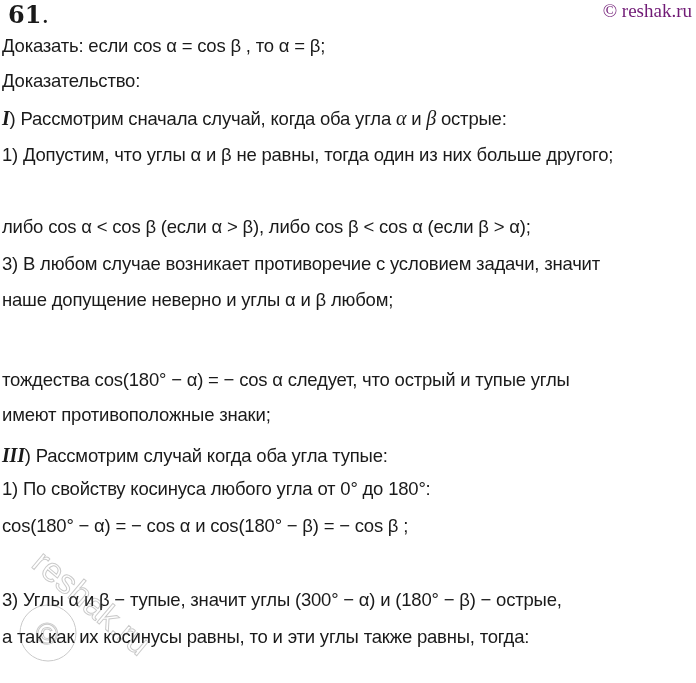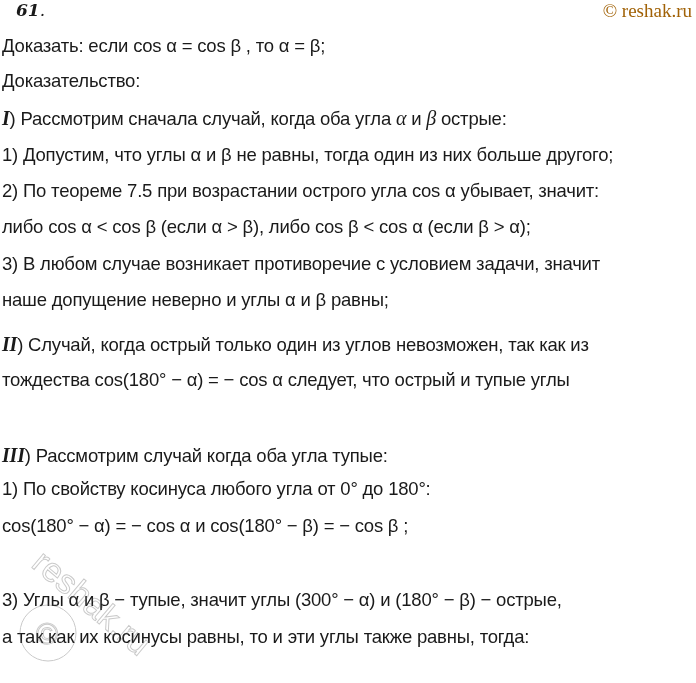--- a/index.html
+++ b/index.html
@@ -3,26 +3,26 @@
 <meta charset="utf-8">
 <style>
   html, body { margin: 0; padding: 0; background: #ffffff; }
   body {
     width: 696px; height: 683px; position: relative; overflow: hidden;
     font-family: "Liberation Sans", sans-serif;
     color: #1a1a1a;
   }
   .page { position: absolute; left: 0; top: 0; width: 696px; height: 683px; }
   .title {
-    position: absolute; left: 16px; top: 0px;
-    font-family: "DejaVu Serif", serif; font-weight: bold; font-size: 17px; font-style: italic;
+    position: absolute; left: 8px; top: 0px;
+    font-family: "DejaVu Serif", serif; font-weight: bold; font-size: 24px;
   }
   .copyright {
     position: absolute; right: 4px; top: 0px;
-    font-family: "Liberation Serif", serif; font-size: 19px; color: #a16207;
+    font-family: "Liberation Serif", serif; font-size: 19px; color: #701a75;
   }
   .line {
     position: absolute; left: 2px; white-space: nowrap;
     font-family: "Liberation Sans", sans-serif; font-size: 18.5px;
     letter-spacing: -0.2px; transform-origin: left center; text-align: right;
   }
   .m { font-family: "Liberation Serif", serif; font-style: italic; font-size: 20px; }
   .b { font-family: "Liberation Serif", serif; font-style: italic; font-weight: bold; font-size: 20px; }
   .watermark {
     position: absolute; left: 8px; top: 548px; width: 170px; height: 130px;
@@ -35,27 +35,26 @@
 <div class="page">
   <div class="title"><span>61</span><span style="font-weight:normal">.</span></div>
   <div class="copyright">© reshak.ru</div>
 
   <div class="line" style="top:35px">Доказать:  если cos α = cos β , то α = β;</div>
   <div class="line" style="top:70px">Доказательство:</div>
 
   <div class="line" style="top:107px"><span class="b">I</span><span>) Рассмотрим сначала случай, когда оба угла </span><span class="m">α</span><span> и </span><span class="m">β</span><span> острые:</span></div>
 
   <div class="line" style="top:144px">1) Допустим, что углы α и β не равны, тогда один из них больше другого;</div>
-  <div class="line" style="top:180px">2) По теореме 7.5 при возрастании острого угла cos α убывает, значит:</div>
   <div class="line" style="top:216px">либо cos α &lt; cos β  (если α &gt; β),  либо cos β &lt; cos α  (если β &gt; α);</div>
   <div class="line" style="top:253px">3) В любом случае возникает противоречие с условием задачи, значит</div>
-  <div class="line" style="top:289px">наше допущение неверно и углы α и β равны;</div>
+  <div class="line" style="top:289px">наше допущение неверно и углы α и β любом;</div>
 
-  <div class="line" style="top:333px"><span class="b">II</span><span>) Случай, когда острый только один из углов невозможен, так как из</span></div>
   <div class="line" style="top:369px">тождества cos(180° − α) = − cos α  следует, что острый и тупые углы</div>
+  <div class="line" style="top:404px">имеют противоположные знаки;</div>
 
   <div class="line" style="top:444px"><span class="b">III</span><span>) Рассмотрим случай когда оба угла тупые:</span></div>
   <div class="line" style="top:478px">1) По свойству косинуса любого угла от 0° до 180°:</div>
   <div class="line" style="top:515px">cos(180° − α) = − cos α   и  cos(180° − β) = − cos β ;</div>
   <div class="line" style="top:589px">3) Углы α и β − тупые, значит углы (300° − α) и (180° − β) − острые,</div>
   <div class="line" style="top:626px">а так как их косинусы равны, то и эти углы также равны, тогда:</div>
 
   <svg class="watermark" viewBox="0 0 170 130">
     <g opacity="0.35" fill="none" stroke="#666" stroke-width="1">
       <circle cx="40" cy="85" r="28"></circle>

